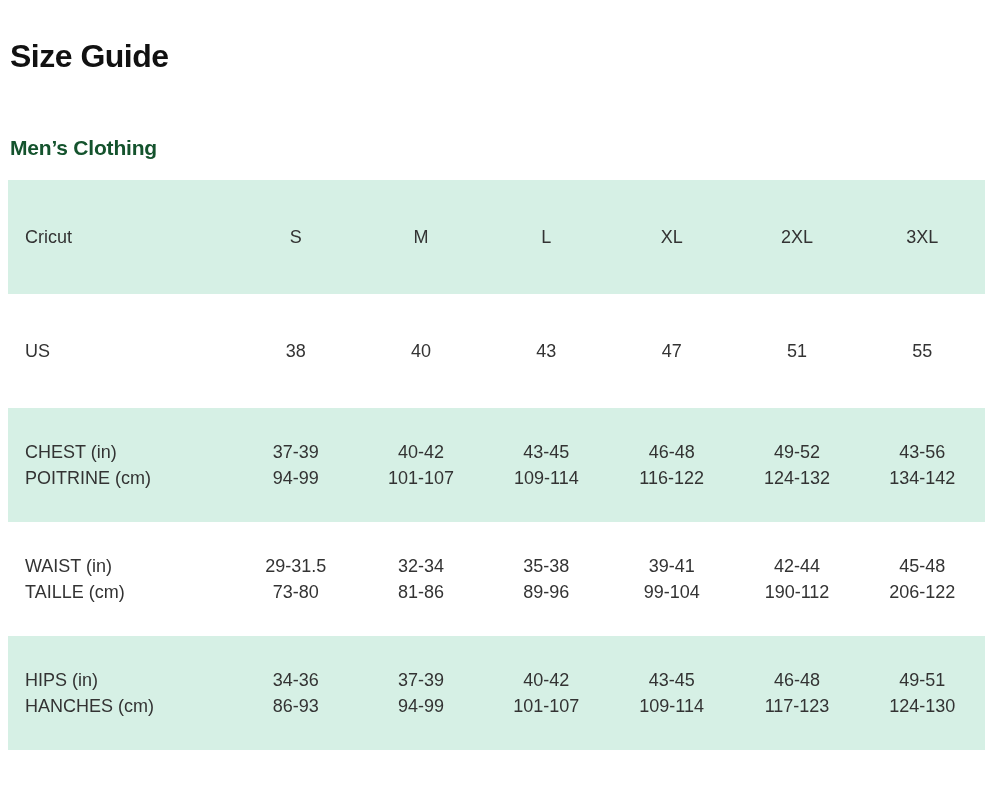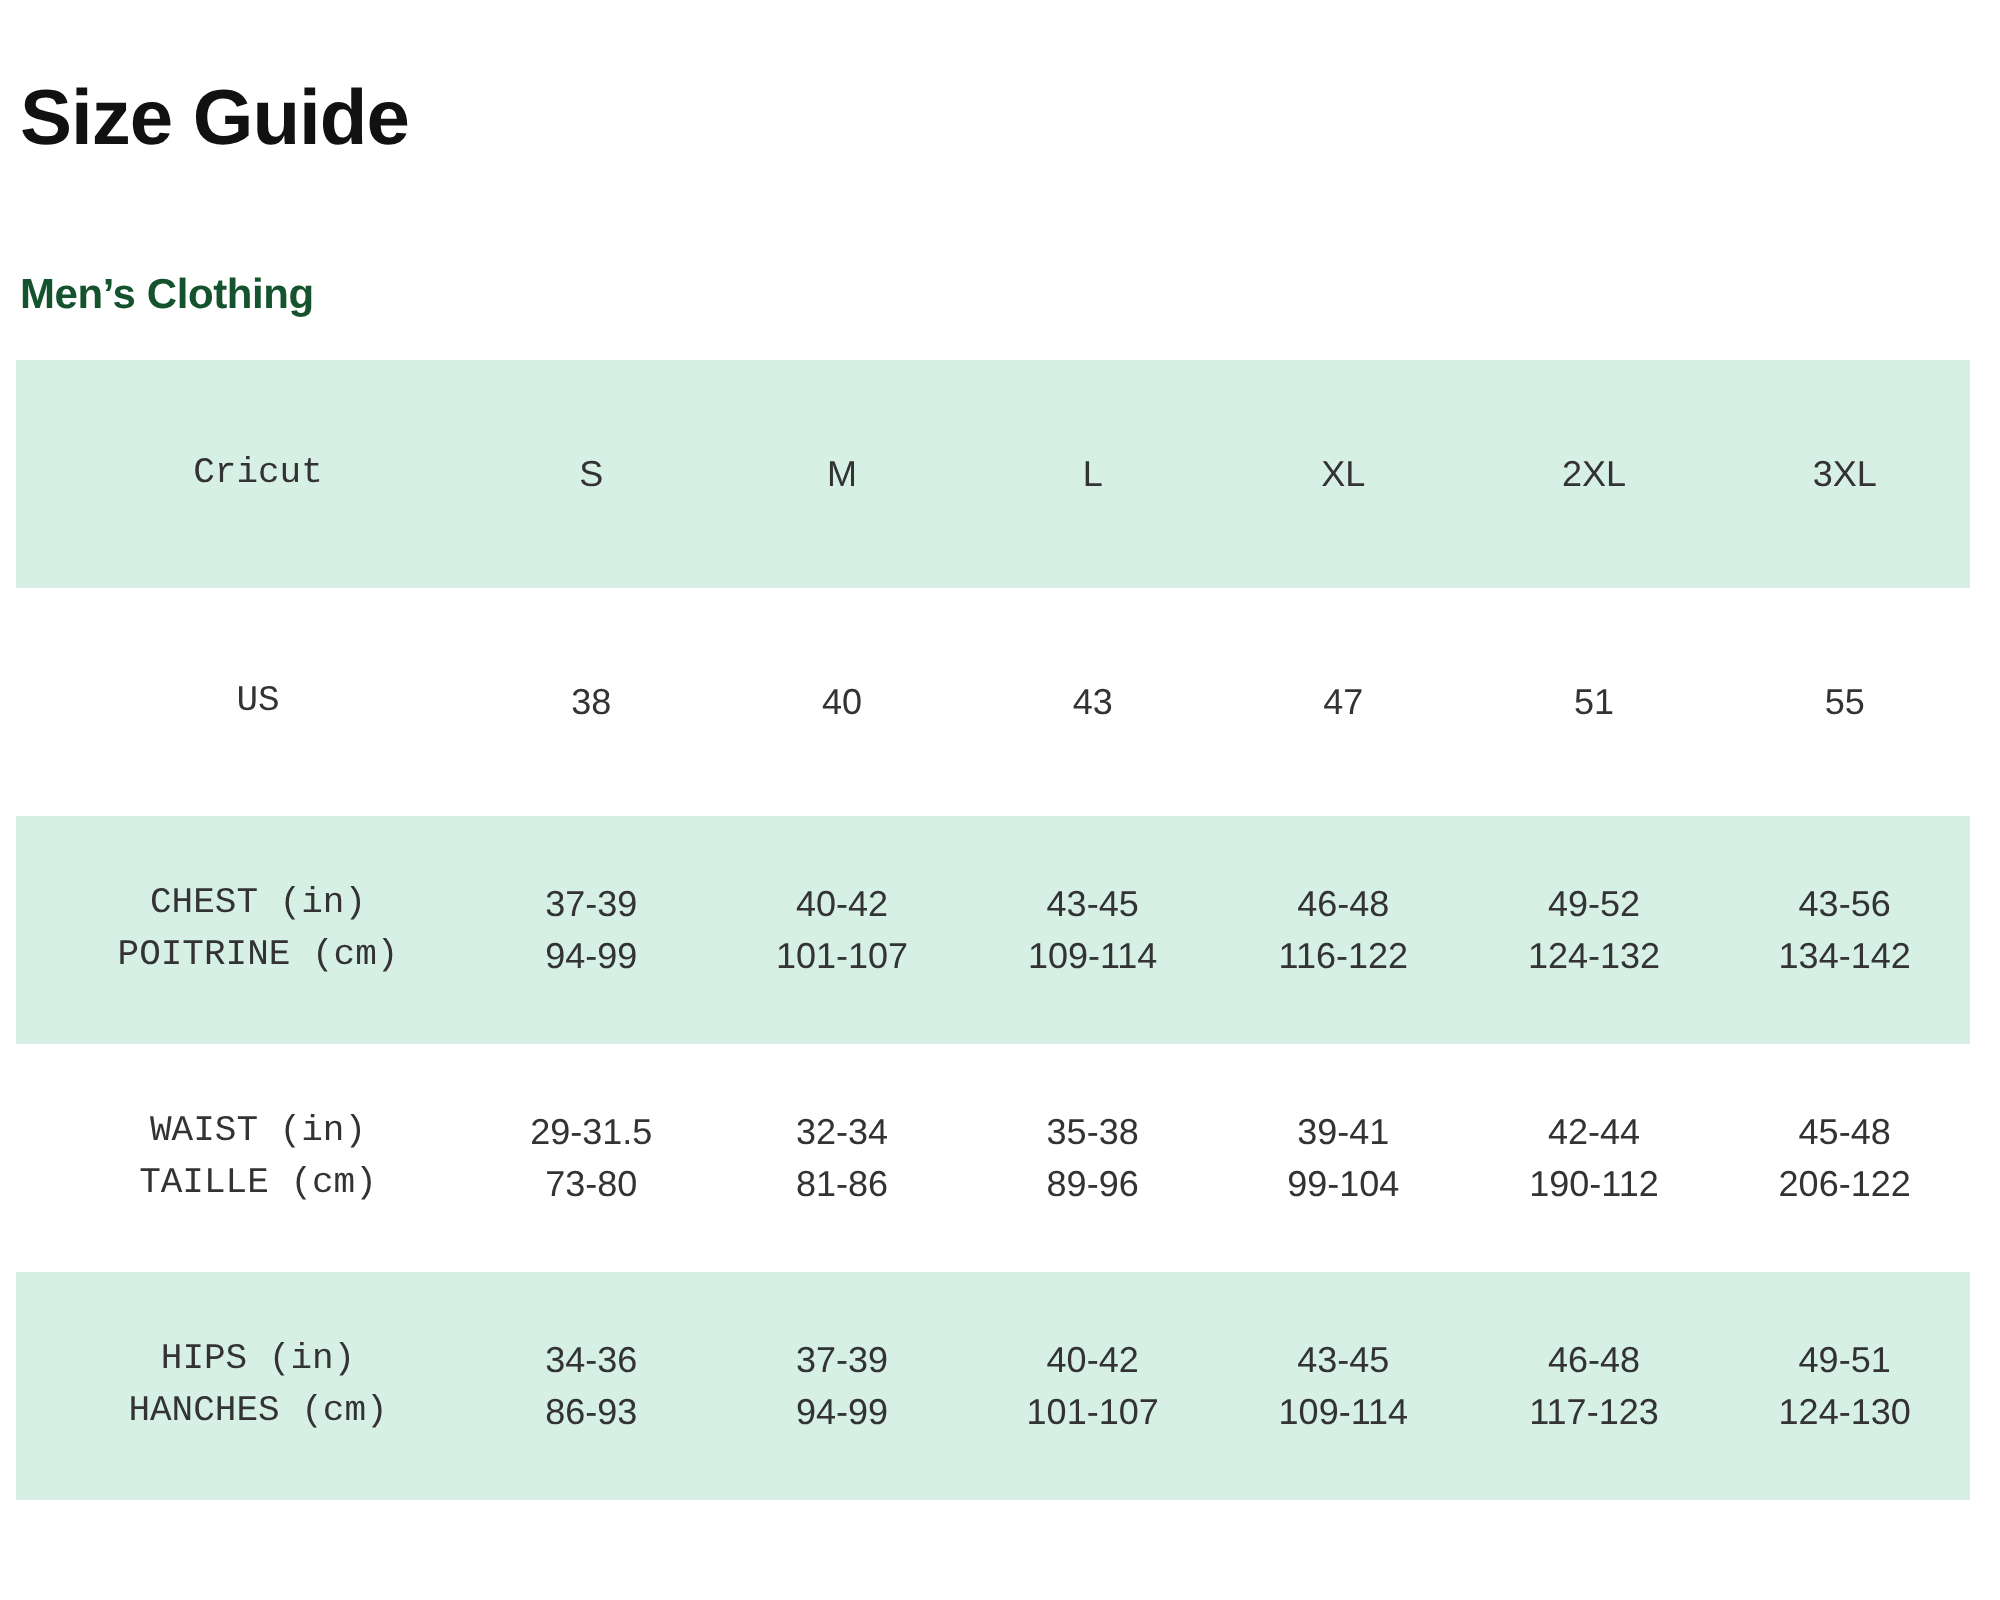--- a/index.html
+++ b/index.html
@@ -14,21 +14,21 @@
   .page {
     position: relative;
     width: 1000px;
     height: 800px;
   }
   .page-title {
     margin: 0;
     position: absolute;
     left: 10px;
     top: 38px;
-    font-size: 39px;
+    font-size: 32px;
     font-weight: 700;
     letter-spacing: -0.5px;
     color: #111111;
   }
   .section-title {
     margin: 0;
     position: absolute;
     left: 10px;
     top: 136px;
     font-size: 21px;
@@ -52,23 +52,22 @@
     background: var(--band, #d6f0e5);
   }
   .t-cell {
     text-align: center;
     font-size: 18px;
     line-height: 26px;
     color: #333333;
     white-space: nowrap;
   }
   .t-cell.label {
-    text-align: center;
+    text-align: left;
     padding-left: 17px;
-    font-family: Liberation Mono, monospace;
   }
 </style>
 </head>
 <body>
 
 <div class="page">
   <h1 class="page-title">Size Guide</h1>
   <h2 class="section-title">Men’s Clothing</h2>
   <div class="size-table">
       <div class="t-row shaded">

